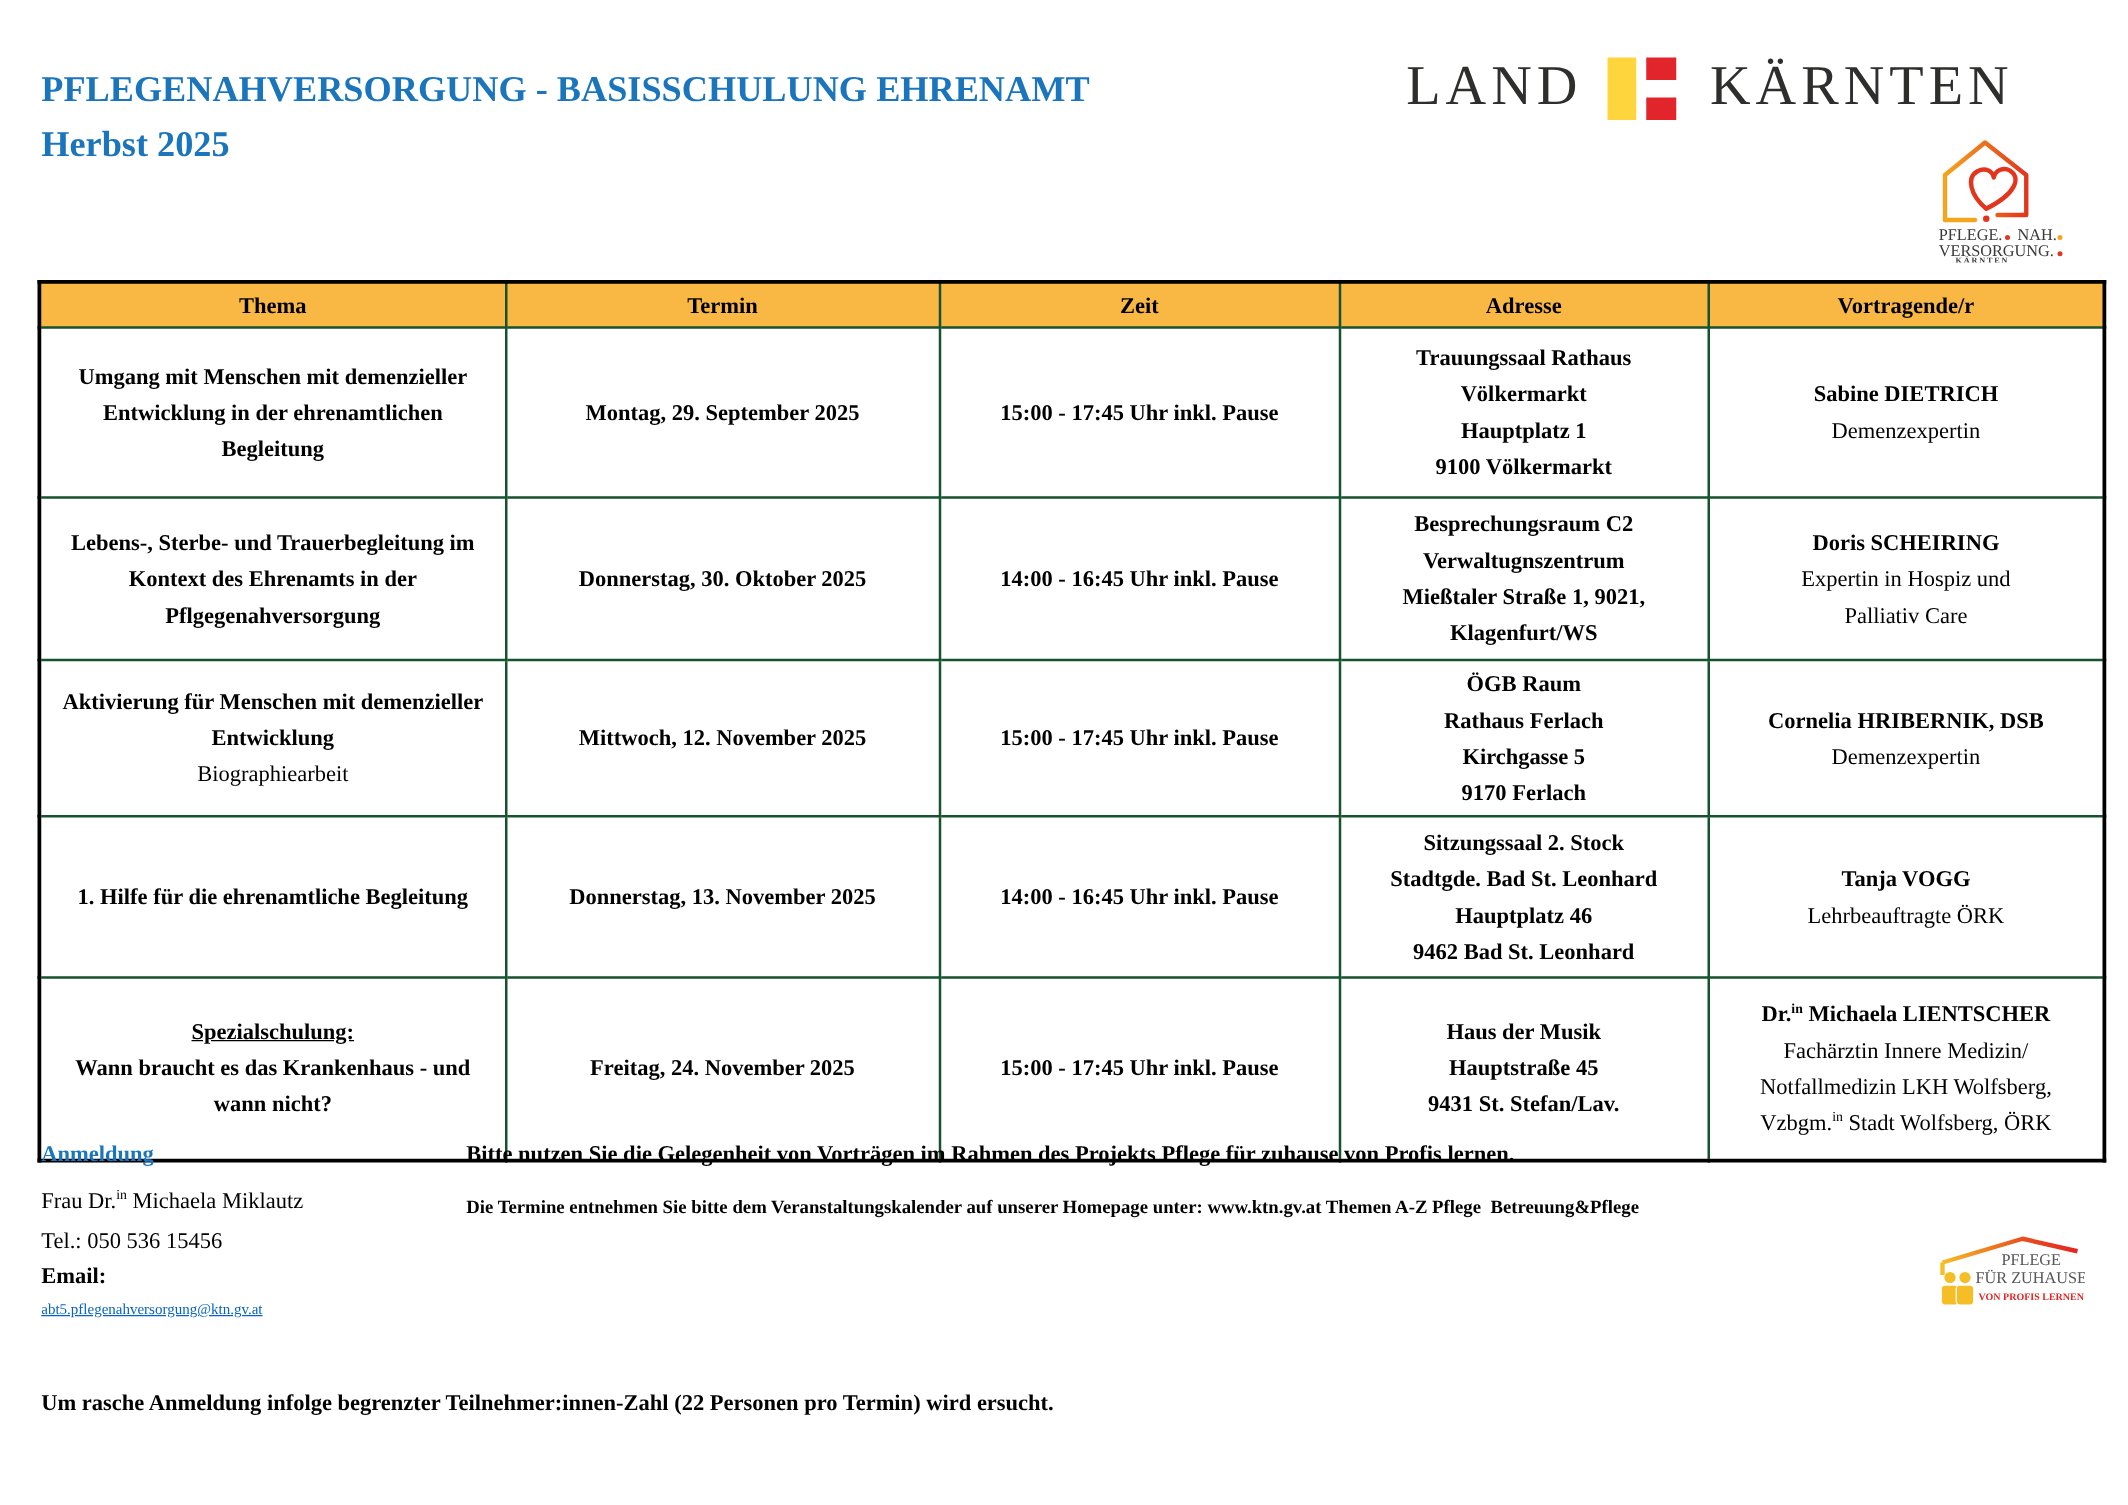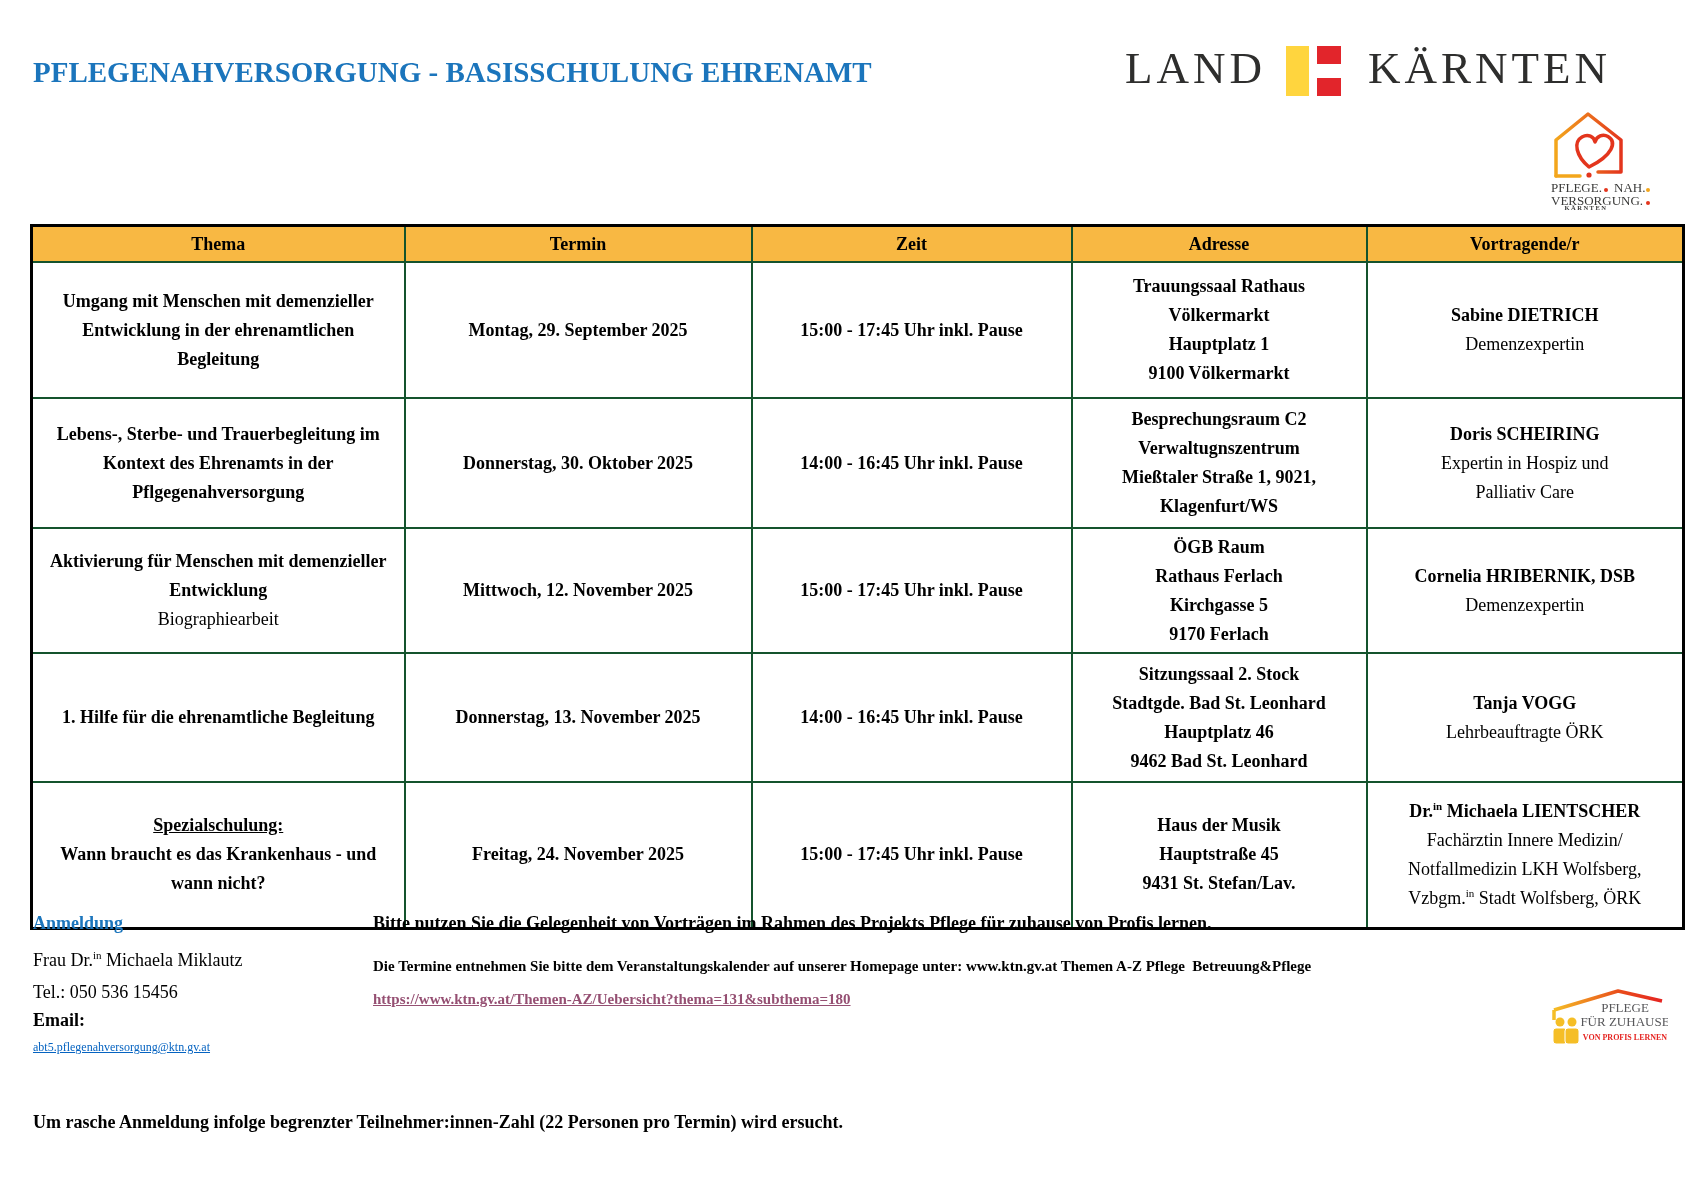--- a/index.html
+++ b/index.html
@@ -44,20 +44,21 @@
   .f-link{position:absolute;left:373px;top:991px;font-size:15px;font-weight:bold;color:#954F72;text-decoration:underline;cursor:pointer;}
   .f-note{position:absolute;left:33px;top:1112px;font-size:18px;font-weight:bold;}
 </style>
 </head>
 <body>
 
 <div class="page">
 
   <div class="title-block">
     <div class="title-line">PFLEGENAHVERSORGUNG - BASISSCHULUNG EHRENAMT</div>
+    <div class="title-line">Herbst 2025</div>
   </div>
 
   <div class="lk-logo">
     <span class="lk-text">LAND</span>
     <span class="lk-flag">
       <span class="fy" style="background:#FFD53E"></span>
       <span class="fr1" style="background:#E2252B"></span>
       <span class="fr2" style="background:#E2252B"></span>
     </span>
     <span class="lk-text">KÄRNTEN</span>
@@ -216,21 +217,20 @@
   </table>
 
   <div class="f-anmeldung">Anmeldung</div>
   <div class="f-name"><span>Frau Dr.</span><sup>in</sup><span> Michaela Miklautz</span></div>
   <div class="f-tel">Tel.: 050 536 15456</div>
   <div class="f-email-label">Email:</div>
   <a class="f-email">abt5.pflegenahversorgung@ktn.gv.at</a>
 
   <div class="f-info1">Bitte nutzen Sie die Gelegenheit von Vorträgen im Rahmen des Projekts Pflege für zuhause von Profis lernen.</div>
   <div class="f-info2">Die Termine entnehmen Sie bitte dem Veranstaltungskalender auf unserer Homepage unter: www.ktn.gv.at Themen A-Z Pflege  Betreuung&amp;Pflege</div>
-  <a class="f-link">https://www.ktn.gv.at/Themen-AZ/Uebersicht?thema=131&amp;subthema=180</a>
 
   <div class="f-note">Um rasche Anmeldung infolge begrenzter Teilnehmer:innen-Zahl (22 Personen pro Termin) wird ersucht.</div>
 
   <svg class="pz-logo" width="120" height="64" viewBox="0 0 120 64">
     <defs>
       <linearGradient id="pzGrad" x1="0" y1="0" x2="1" y2="0">
         <stop offset="0" stop-color="#F5BE26"></stop>
           <stop offset="0.6" stop-color="#E94E1B"></stop>
           <stop offset="1" stop-color="#E52421"></stop>
       </linearGradient>

